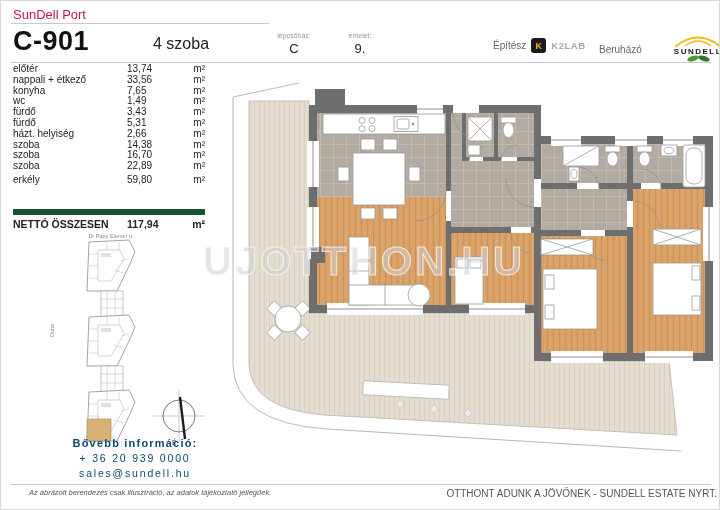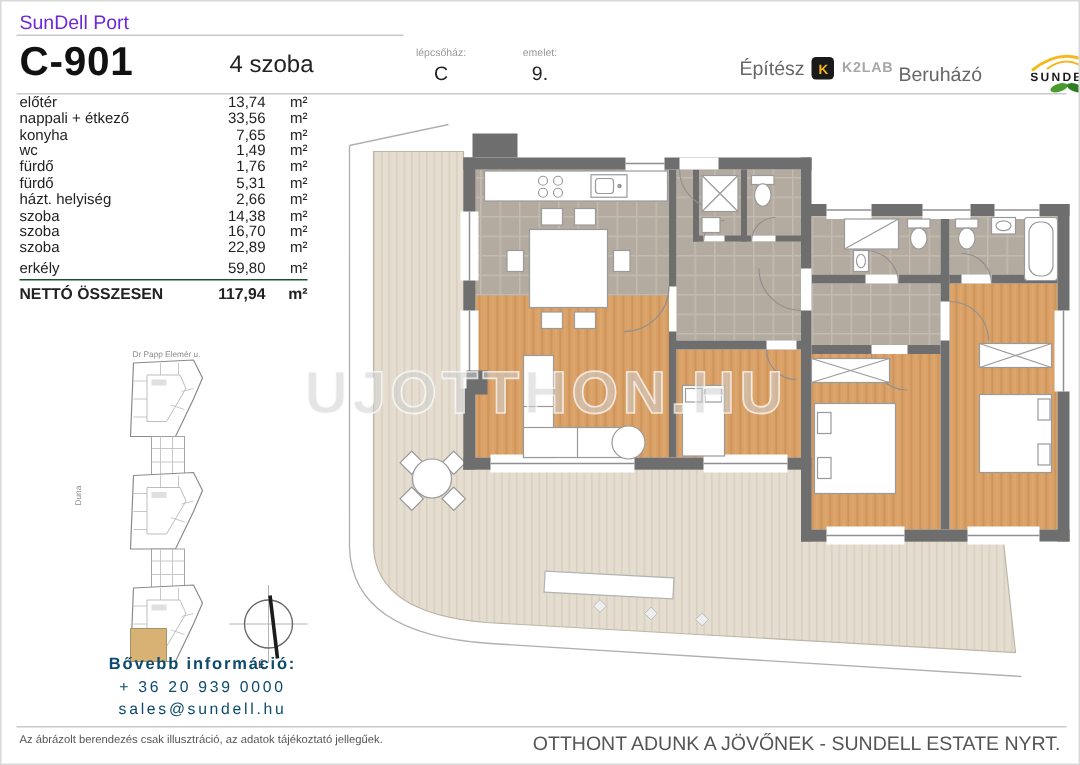--- a/index.html
+++ b/index.html
@@ -3,45 +3,45 @@
 <meta charset="utf-8">
 <style>
   html,body{margin:0;padding:0;background:#fff;}
   .page{
     position:relative;width:720px;height:510px;background:#ffffff;
     font-family:"Liberation Sans","DejaVu Sans",sans-serif;color:#222;
     overflow:hidden;box-sizing:border-box;border:1px solid #d8d8d8;
   }
   .abs{position:absolute;}
   .hline{position:absolute;height:1px;background:#c9c9c9;}
-  .brand{left:12px;top:6px;font-size:13px;color:#6d28d9;}
+  .brand{left:12px;top:6px;font-size:13px;color:#be185d;}
   .unit-id{left:12px;top:25px;font-size:27px;font-weight:bold;color:#111;letter-spacing:.5px;text-align:center;}
   .rooms{left:152px;top:34px;font-size:16px;color:#222;}
   .meta{left:262px;top:31px;display:flex;gap:4px;}
   .meta .col{width:62px;text-align:center;}
   .meta .lbl{font-size:7px;color:#999;}
   .meta .val{font-size:13px;color:#222;margin-top:2px;}
   .arch{left:492px;top:37px;display:flex;align-items:center;gap:5px;}
-  .arch .lbl,.dev .lbl{font-size:13px;color:#666;}
+  .arch .lbl,.dev .lbl{font-size:10px;color:#666;}
   .k2-box{width:15px;height:15px;background:#1a1a1a;border-radius:3px;display:flex;align-items:center;justify-content:center;
           color:#f5b91e;font-size:9px;font-weight:bold;}
   .k2-name{font-size:9.5px;font-weight:bold;color:#a7a7a7;letter-spacing:.5px;}
   .dev{left:598px;top:34px;display:flex;align-items:center;gap:24px;}
   .area-table{left:12px;top:63px;width:192px;font-size:10px;color:#222;}
   .area-table .row{display:flex;line-height:10.8px;}
   .area-table .nm{flex:1;}
-  .area-table .vl{width:50px;text-align:right;}
+  .area-table .vl{width:50px;}
   .area-table .un{width:28px;text-align:right;}
   .area-table .row.balcony{margin-top:3px;}
-  .area-table .row.total{margin-top:0;border-top:1px solid #14532d;padding-top:4px;font-weight:bold;font-size:10.5px;}
+  .area-table .row.total{margin-top:23px;border-top:6px solid #14532d;padding-top:4px;font-weight:bold;font-size:10.5px;}
   .contact{left:48px;top:436px;width:172px;text-align:center;color:#0c4a6e;}
   .contact .h{font-size:11px;font-weight:bold;letter-spacing:1.2px;}
   .contact .p{font-size:10.5px;letter-spacing:1.8px;margin-top:3px;}
-  .footer-l{left:12px;top:487px;font-size:7.5px;color:#555;}
-  .footer-r{right:12px;top:487px;font-size:13px;color:#555;}
+  .footer-l{left:28px;top:487px;font-size:7.5px;color:#555;font-style:italic;}
+  .footer-r{right:2px;top:487px;font-size:10px;color:#555;}
   svg{display:block;}
   .plan-svg{overflow:visible;}
   text{font-family:"Liberation Sans","DejaVu Sans",sans-serif;}
 </style>
 </head>
 <body>
 
 <div class="page">
 
   <div class="abs brand">SunDell Port</div>
@@ -95,21 +95,21 @@
         <span class="vl">7,65</span>
         <span class="un">m²</span>
       </div>
     <div class="row">
         <span class="nm">wc</span>
         <span class="vl">1,49</span>
         <span class="un">m²</span>
       </div>
     <div class="row">
         <span class="nm">fürdő</span>
-        <span class="vl">1,76</span>
+        <span class="vl">3,43</span>
         <span class="un">m²</span>
       </div>
     <div class="row">
         <span class="nm">fürdő</span>
         <span class="vl">5,31</span>
         <span class="un">m²</span>
       </div>
     <div class="row">
         <span class="nm">házt. helyiség</span>
         <span class="vl">2,66</span>

